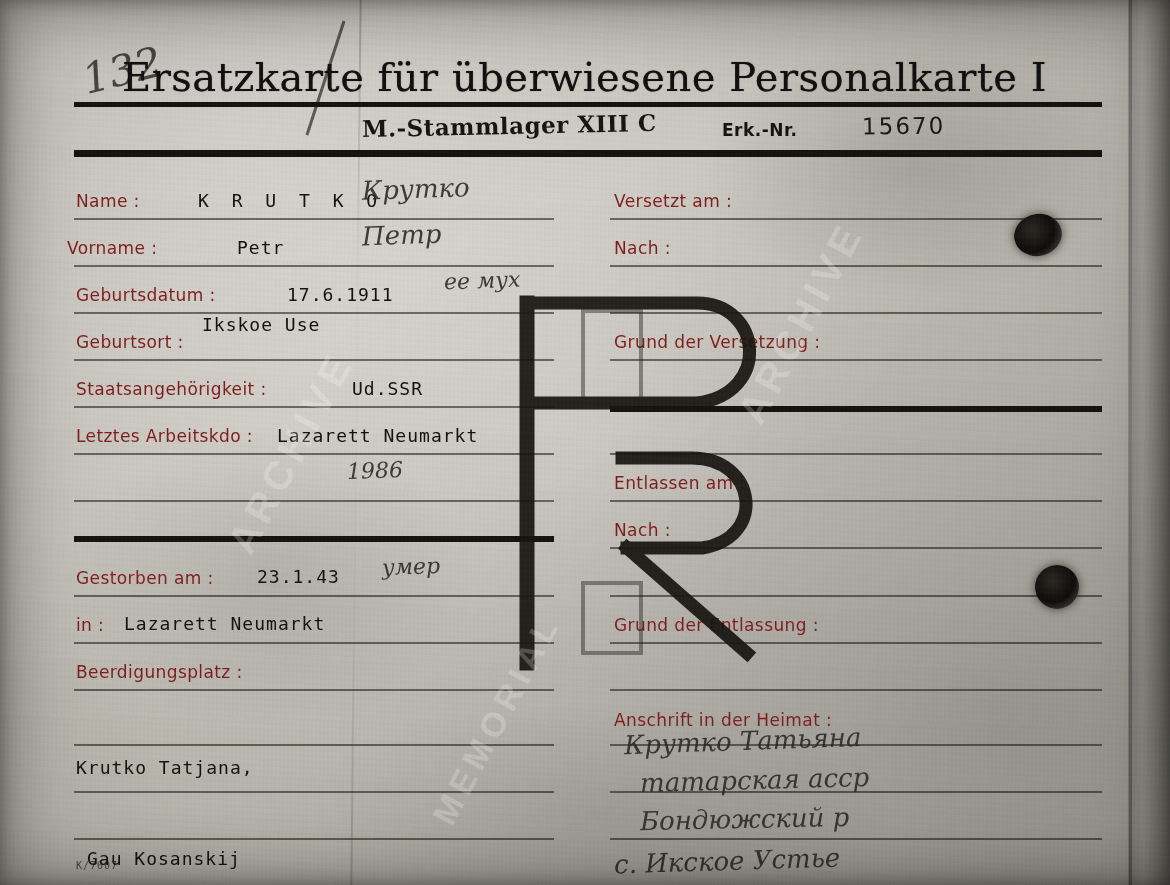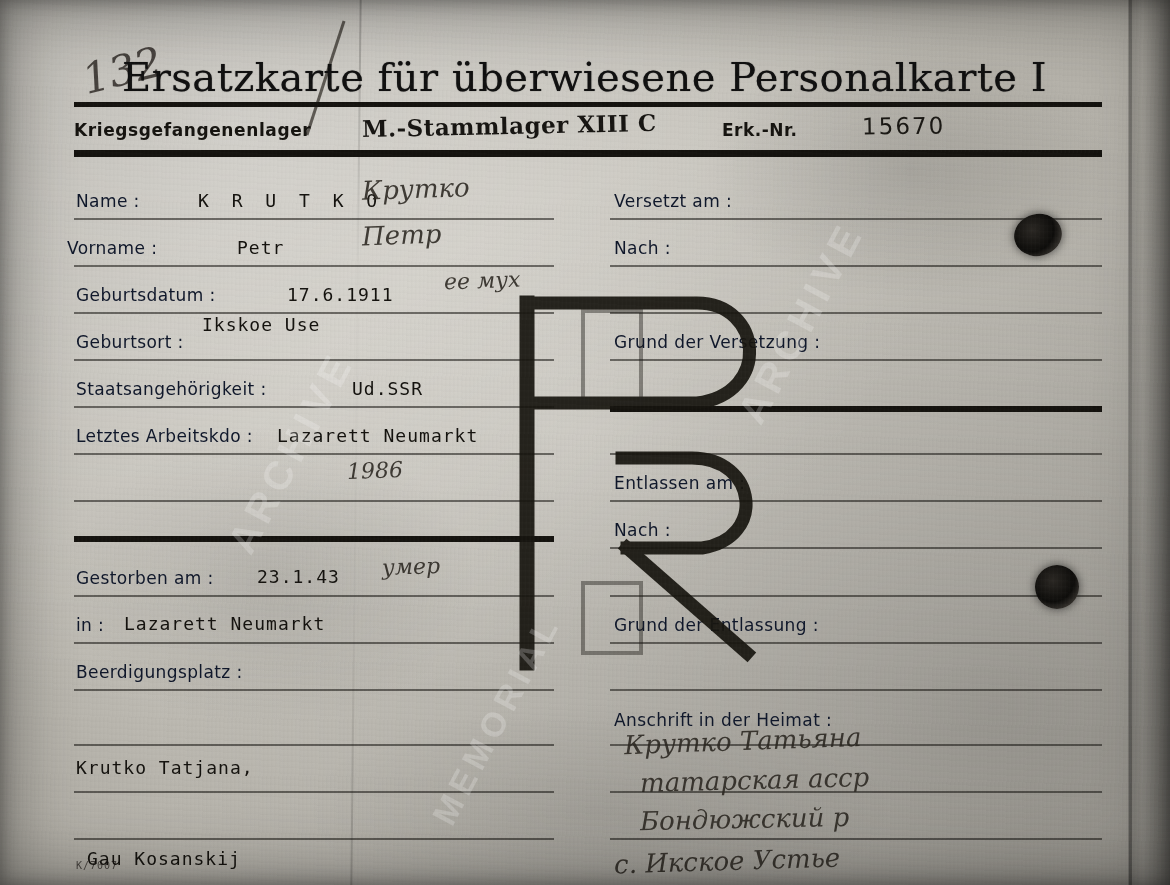--- a/index.html
+++ b/index.html
@@ -131,21 +131,21 @@
     letter-spacing: 2px;
     color: #1a1814;
     transform: rotate(-0.8deg);
   }
 
   
   .lbl {
     position:absolute;
     font-size: 17px;
     letter-spacing: 0.4px;
-    color: #0f172a;
+    color: #7f1d1d;
     white-space: nowrap;
   }
   .val-print {
     position:absolute;
     font-family: "DejaVu Sans Mono", monospace;
     font-size: 18px;
     letter-spacing: 1px;
     color: #14120e;
     white-space: nowrap;
   }
@@ -243,21 +243,20 @@
   <div class="fold-line"></div>
 
   <div class="card">
 
     <div class="archmark">132</div>
     <div class="slash"></div>
 
     <div class="title">Ersatzkarte für überwiesene Personalkarte I</div>
     <div class="heavy" style="left:12px; top:74px; width:1028px; height:5px;"></div>
 
-    <div class="kgl">Kriegsgefangenenlager</div>
     <div class="stammlager">M.-Stammlager XIII C</div>
     <div class="erk-label">Erk.-Nr.</div>
     <div class="erk-num">15670</div>
 
     <div class="heavy" style="left:12px; top:122px; width:1028px;"></div>
 
     <div class="rule short-left" style="top:190px;"></div>
     <div class="rule short-left" style="top:237px;"></div>
     <div class="rule short-left" style="top:284px;"></div>
     <div class="rule short-left" style="top:331px;"></div>

